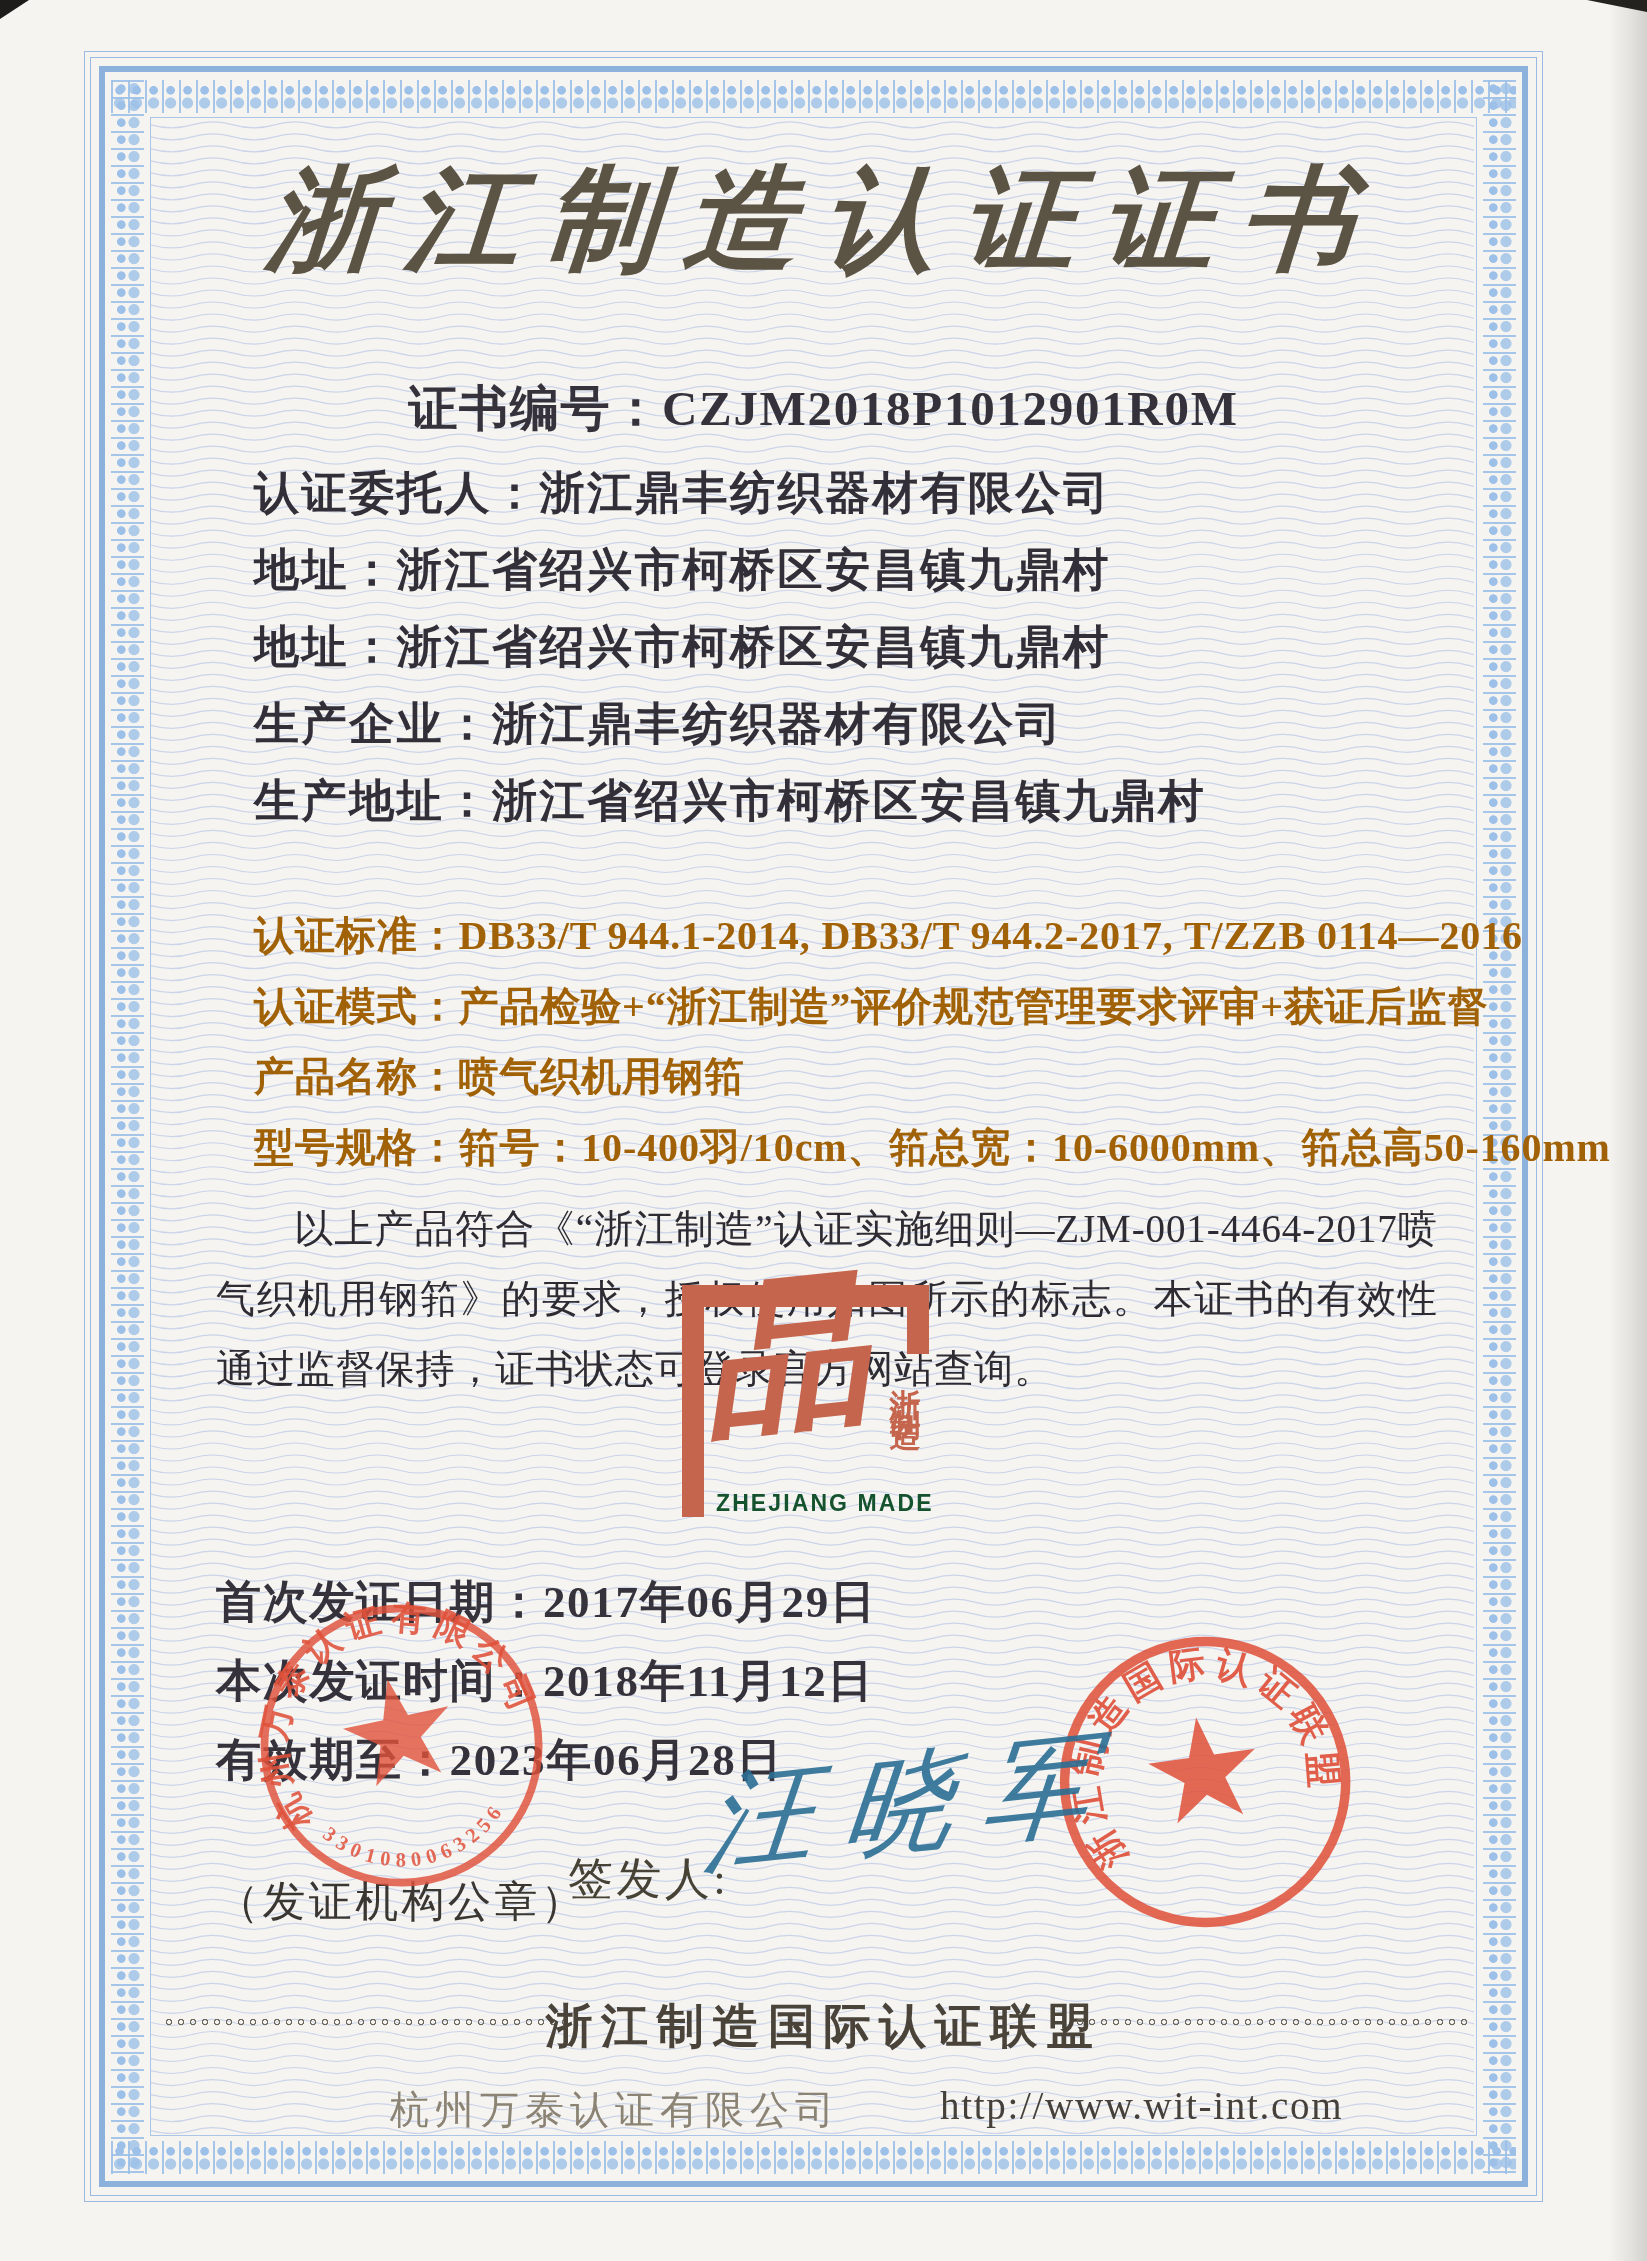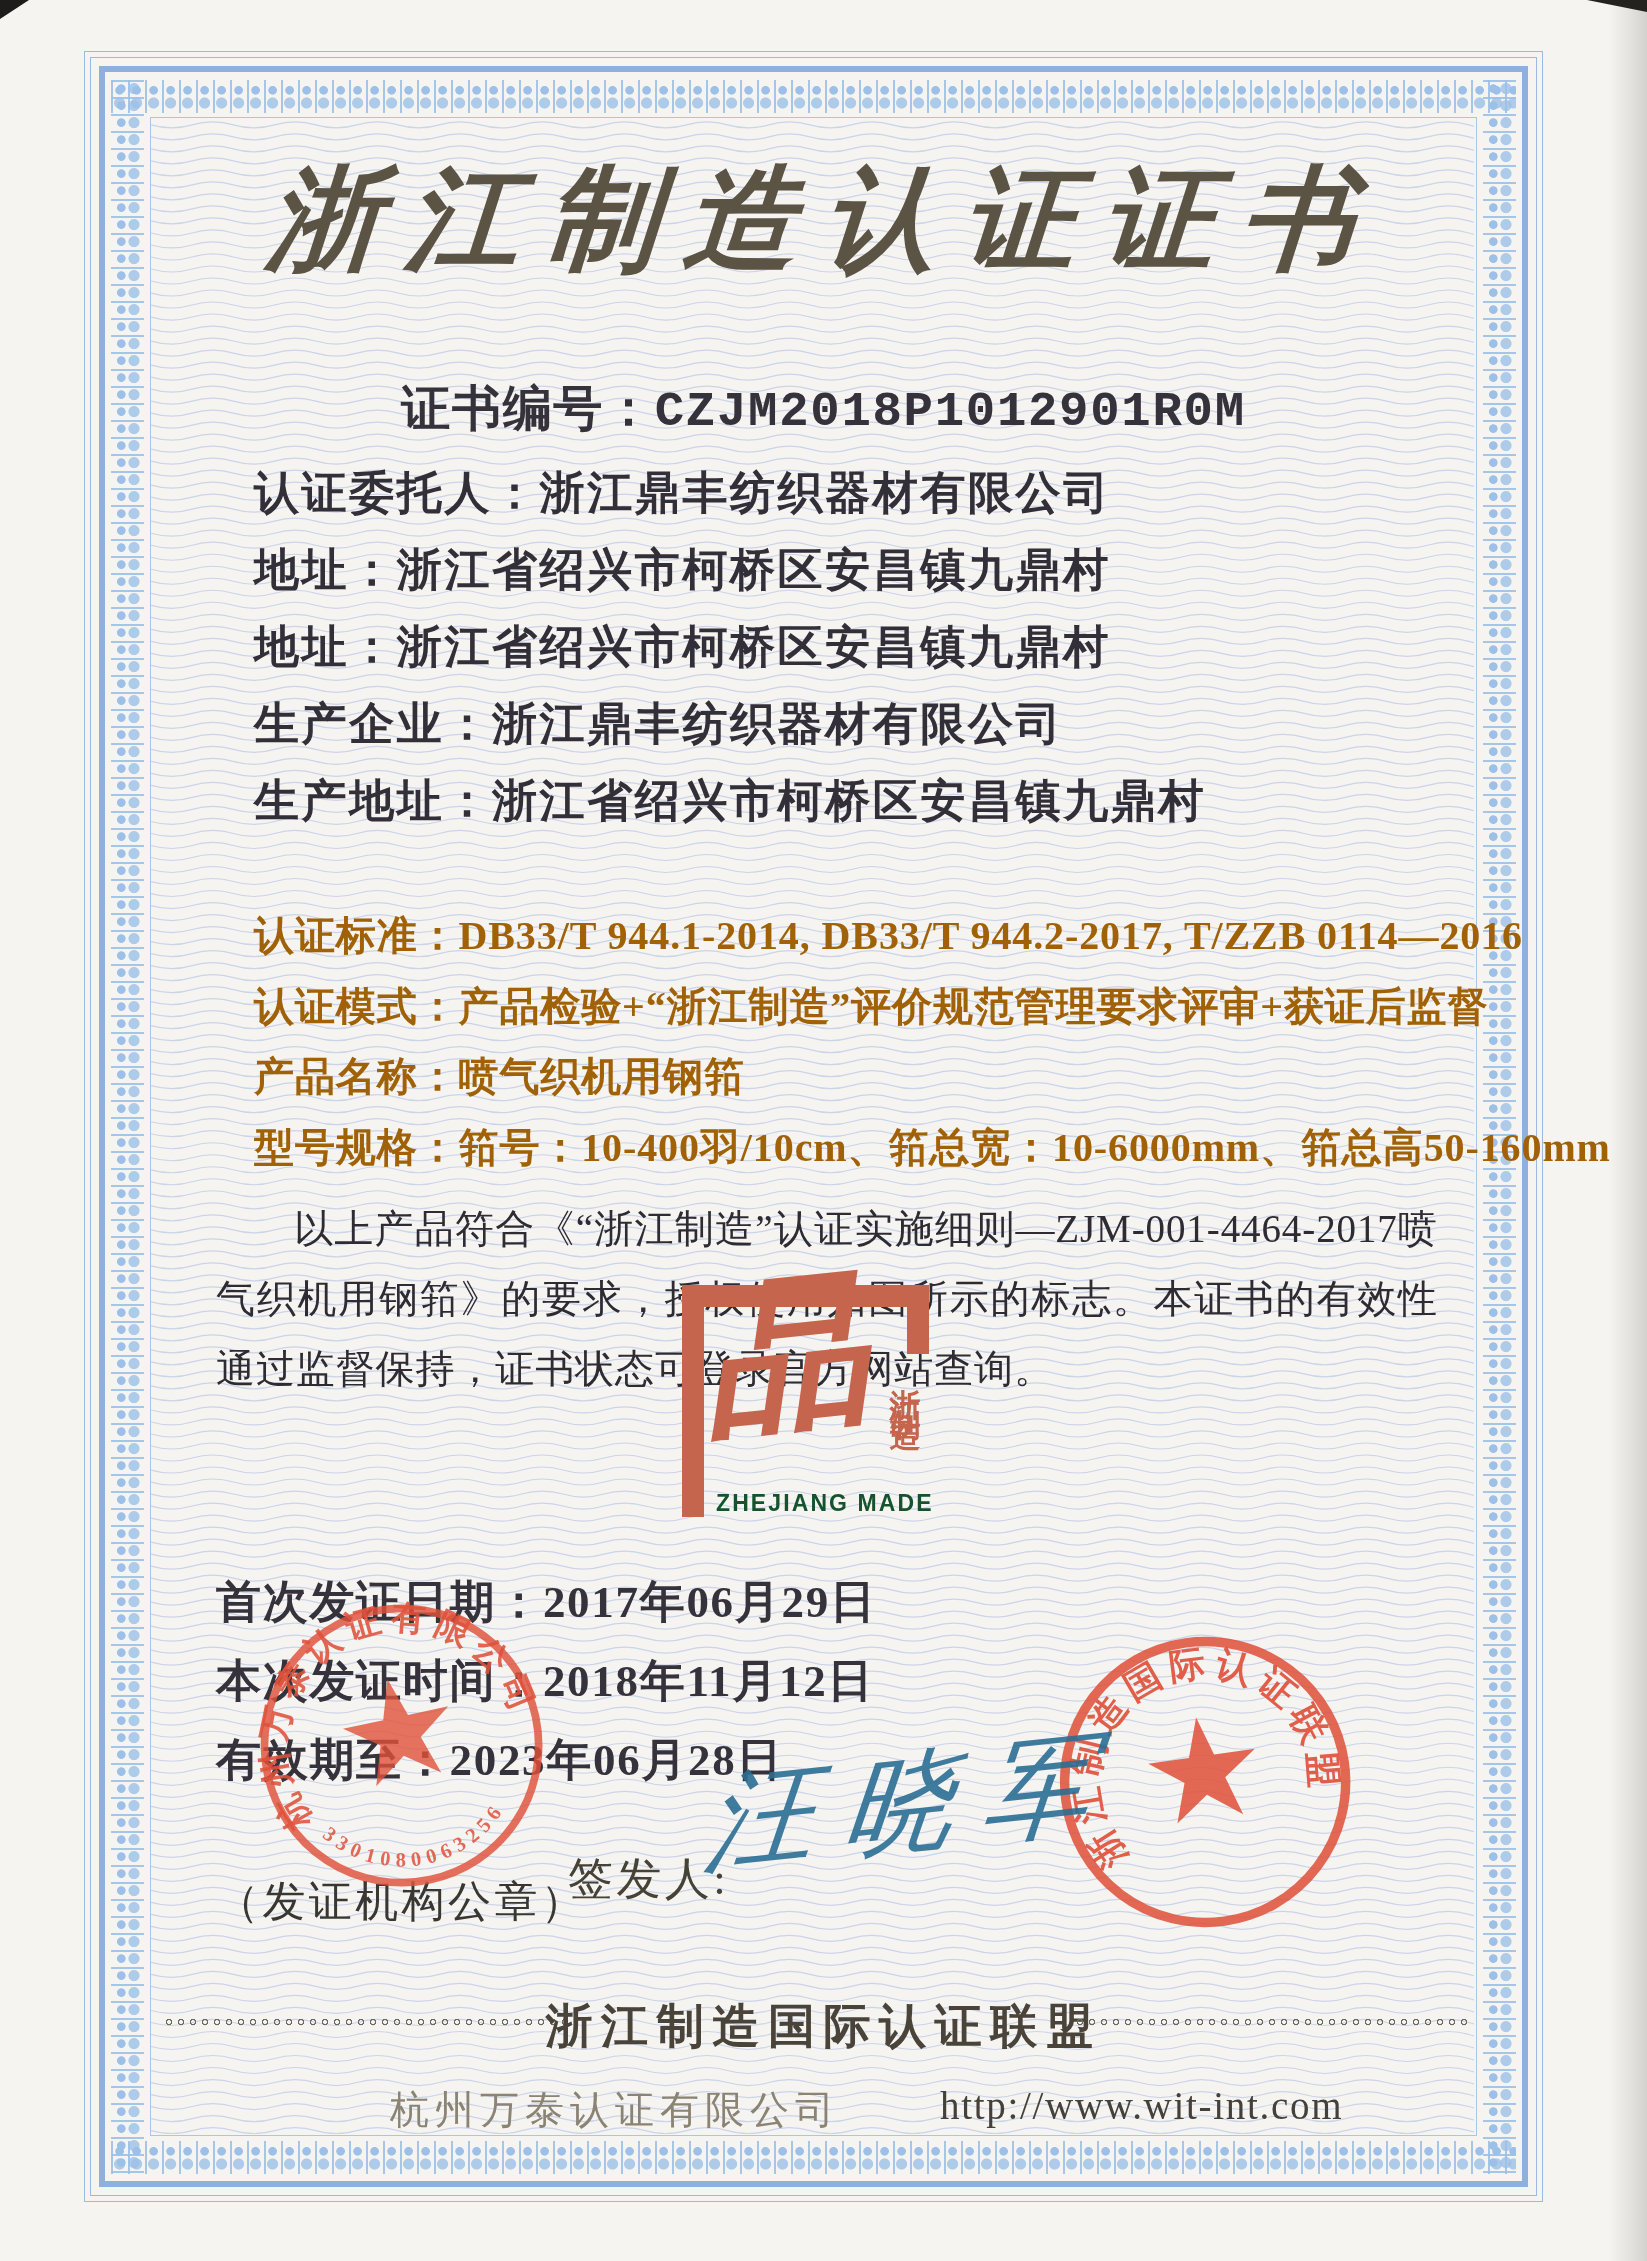--- a/index.html
+++ b/index.html
@@ -32,21 +32,21 @@
       radial-gradient(circle at 10.3px 8.6px,#9cc0e8 3.9px,rgba(156,192,232,0) 4.7px),
       radial-gradient(circle at 23px 8.6px,rgba(156,192,232,.8) 5.1px,rgba(156,192,232,0) 6px),
       repeating-linear-gradient(180deg,rgba(156,192,232,.9) 0 1.7px,rgba(156,192,232,0) 1.7px 17px);
       background-size:33px 17px,33px 17px,100% 100%;}
   .frame .inner{position:absolute;inset:65px;border:0.9px solid #aac5e8;}
   
   .title{position:absolute;top:144px;left:0;width:100%;text-align:center;
       font-size:113px;font-weight:bold;font-style:italic;letter-spacing:26px;
       color:#5b5344;transform:skewX(-4deg);}
   .certno{position:absolute;top:376px;left:0;width:100%;text-align:center;
-      font-size:49px;font-weight:bold;color:#35323b;letter-spacing:1.7px;font-family:Liberation Mono, monospace;}
+      font-size:49px;font-weight:bold;color:#35323b;letter-spacing:1.7px;}
   .fields{position:absolute;left:254px;top:470px;}
   .fields .line{font-size:45px;font-weight:bold;color:#322f38;line-height:46px;margin-bottom:31px;letter-spacing:2.6px;font-family:Liberation Serif, serif;}
   .specs{position:absolute;left:254px;top:914px;}
   .specs .line{font-size:40px;font-weight:bold;color:#a16207;line-height:43px;margin-bottom:27.5px;letter-spacing:0.9px;}
   .statement{position:absolute;left:216px;top:1194px;width:1222px;
       font-size:39px;line-height:70px;color:#2e2b33;text-align:justify;text-indent:2em;letter-spacing:0.9px;}
   
   .logo{position:absolute;left:682px;top:1285px;width:247px;height:232px;}
   .logo .bar{position:absolute;background:#c5654d;}
   .logo .bar-top{left:0;top:0;right:0;height:22px;}

